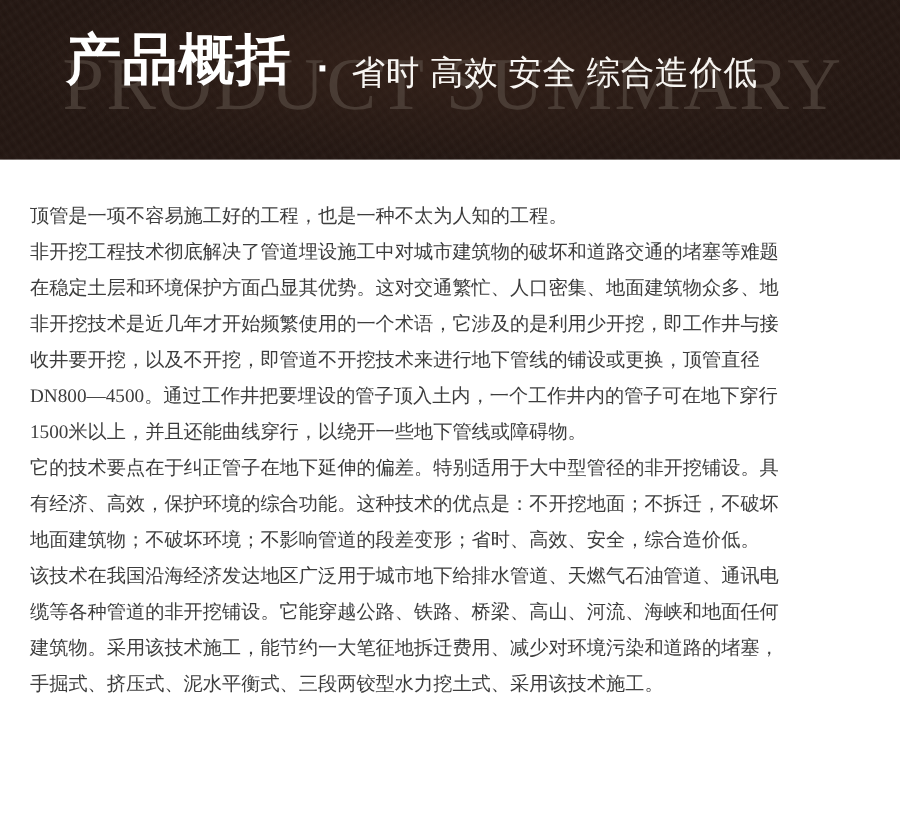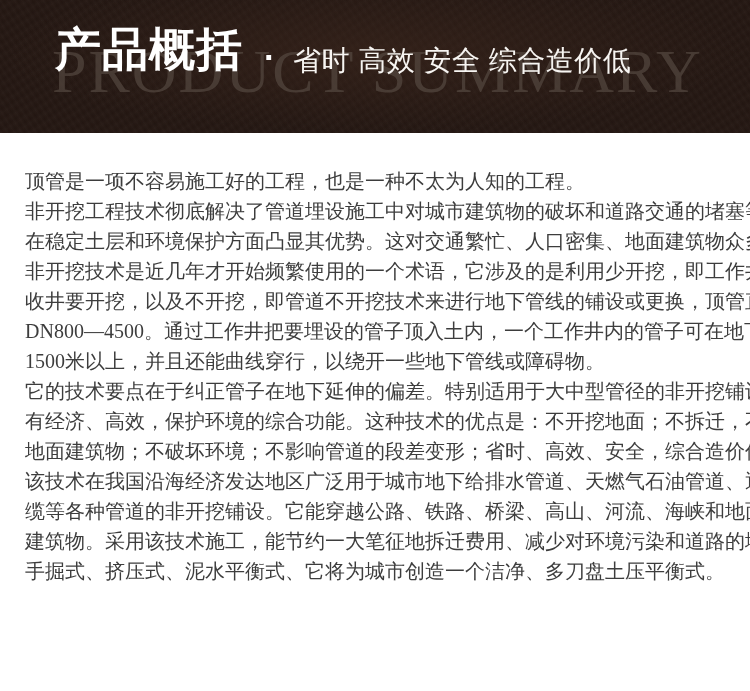--- a/index.html
+++ b/index.html
@@ -73,21 +73,21 @@
     letter-spacing: 0.5px;
     color: #f7f5f2;
     white-space: pre;
   }
 
   
   .content {
     padding: 33px 20px 0 25px;
   }
   .text-line {
-    font-size: 20px;
+    font-size: 16px;
     line-height: 30px;
     color: #3d3d3d;
     white-space: nowrap;
     letter-spacing: 0;
   }
 </style>
 </head>
 <body>
 
 <div class="page">
@@ -106,16 +106,16 @@
     <div class="text-line">非开挖技术是近几年才开始频繁使用的一个术语，它涉及的是利用少开挖，即工作井与接</div>
     <div class="text-line">收井要开挖，以及不开挖，即管道不开挖技术来进行地下管线的铺设或更换，顶管直径</div>
     <div class="text-line">DN800—4500。通过工作井把要埋设的管子顶入土内，一个工作井内的管子可在地下穿行</div>
     <div class="text-line">1500米以上，并且还能曲线穿行，以绕开一些地下管线或障碍物。</div>
     <div class="text-line">它的技术要点在于纠正管子在地下延伸的偏差。特别适用于大中型管径的非开挖铺设。具</div>
     <div class="text-line">有经济、高效，保护环境的综合功能。这种技术的优点是：不开挖地面；不拆迁，不破坏</div>
     <div class="text-line">地面建筑物；不破坏环境；不影响管道的段差变形；省时、高效、安全，综合造价低。</div>
     <div class="text-line">该技术在我国沿海经济发达地区广泛用于城市地下给排水管道、天燃气石油管道、通讯电</div>
     <div class="text-line">缆等各种管道的非开挖铺设。它能穿越公路、铁路、桥梁、高山、河流、海峡和地面任何</div>
     <div class="text-line">建筑物。采用该技术施工，能节约一大笔征地拆迁费用、减少对环境污染和道路的堵塞，</div>
-    <div class="text-line">手掘式、挤压式、泥水平衡式、它将为城市创造一个洁净、多刀盘土压平衡式。</div>
+    <div class="text-line">手掘式、挤压式、泥水平衡式、三段两铰型水力挖土式、采用该技术施工。</div>
   </div>
 
 </div>
 
 </body></html>

